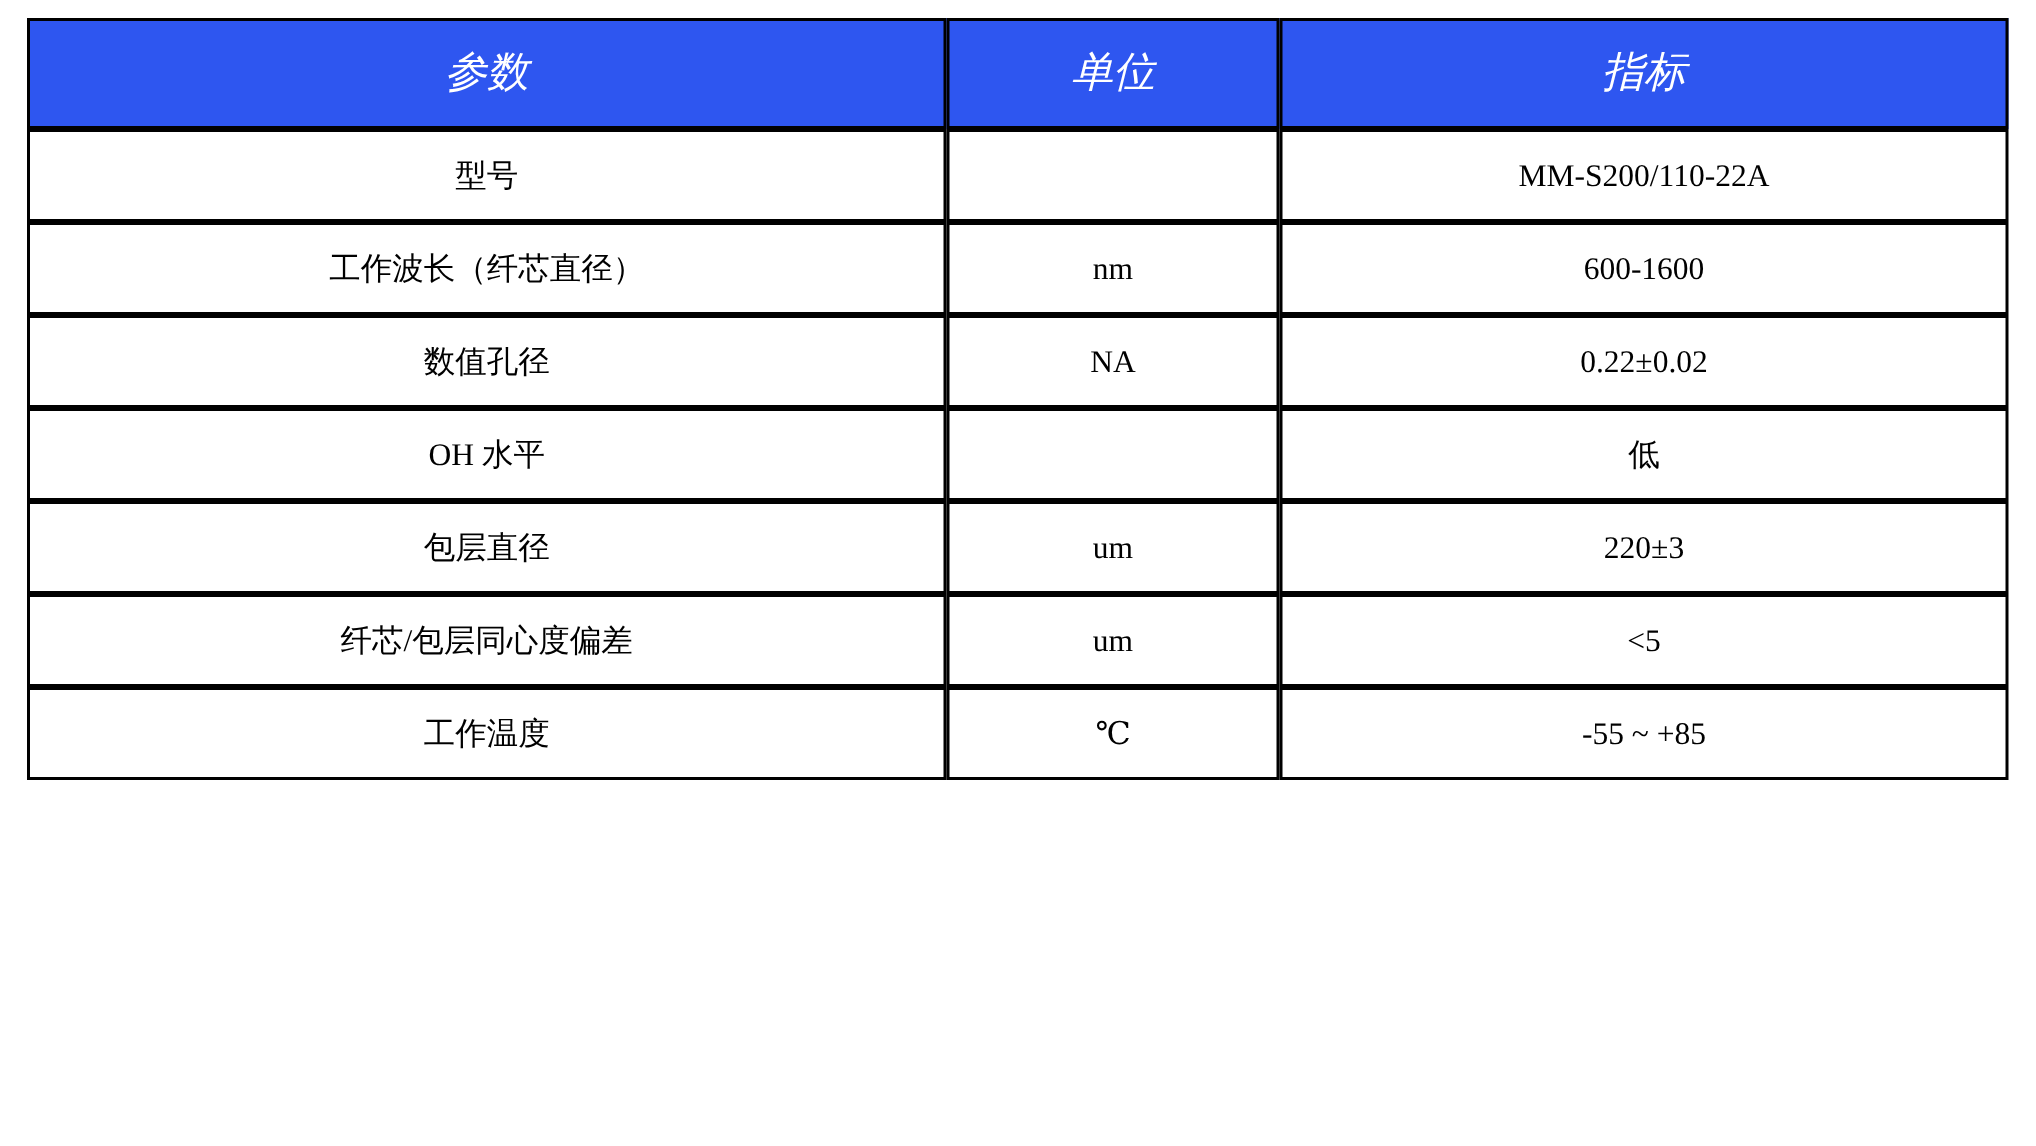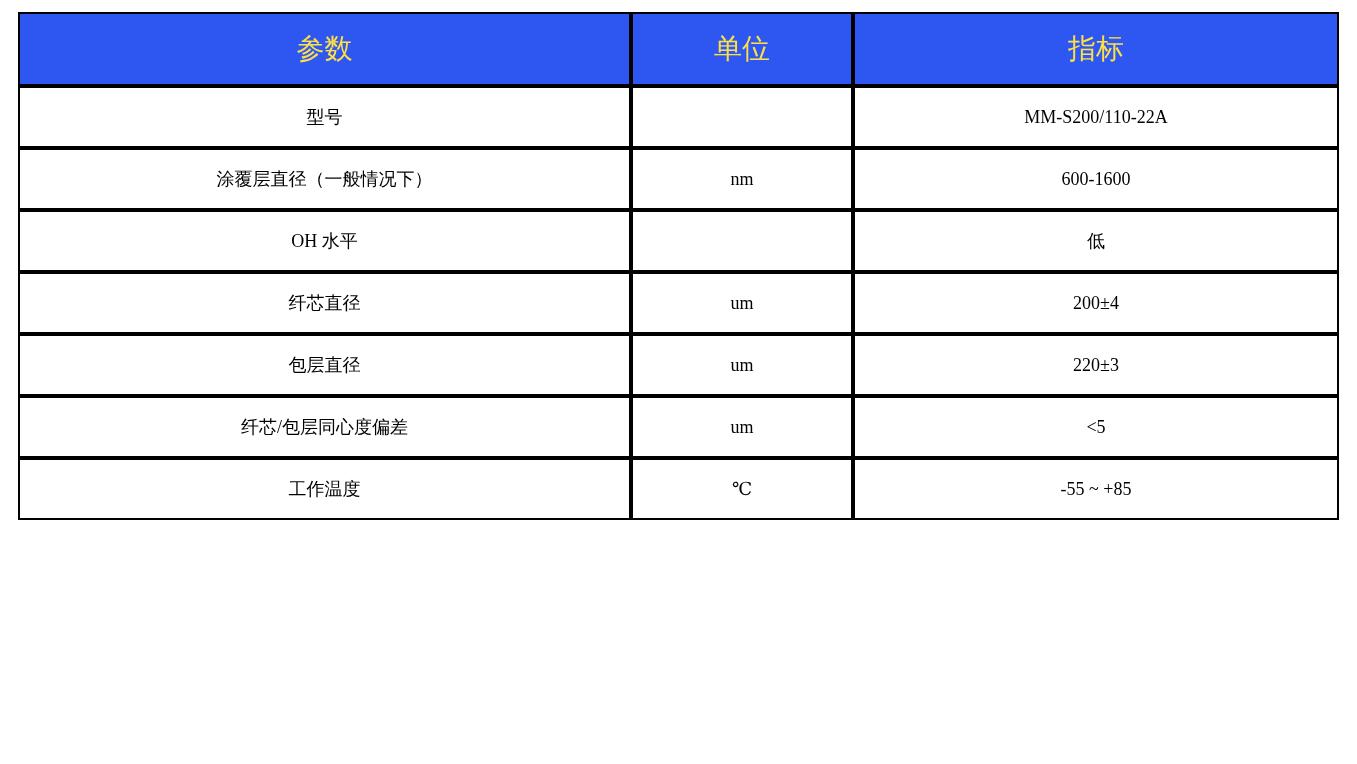--- a/index.html
+++ b/index.html
@@ -20,35 +20,36 @@
   table.spec-table {
     border-collapse: separate;
     border-spacing: 0;
     width: 1321px;
     table-layout: fixed;
   }
   table.spec-table td, table.spec-table th {
     border: 2px solid #000000;
     text-align: center;
     vertical-align: middle;
-    font-size: 18px;
+    font-size: 21px;
     font-weight: normal;
     padding: 0;
     height: 58px;
     line-height: 58px;
     color: #000000;
     white-space: nowrap;
     overflow: hidden;
   }
   table.spec-table thead th {
     background: #2e56f0;
-    color: #fde047;
+    color: #ffffff;
     height: 70px;
     line-height: 70px;
     font-size: 28px;
+    font-style: italic;
   }
   col.c-param { width: 613px; }
   col.c-unit  { width: 222px; }
   col.c-value { width: 486px; }
 </style>
 </head>
 <body>
 
 <div class="spec-wrapper">
   <table class="spec-table">
@@ -64,33 +65,33 @@
         <th style="background: rgb(46, 86, 240);">指标</th>
       </tr>
     </thead>
     <tbody>
       <tr>
         <td>型号</td>
         <td></td>
         <td>MM-S200/110-22A</td>
       </tr>
       <tr>
-        <td>涂覆层直径（一般情况下）</td>
+        <td>工作波长（纤芯直径）</td>
         <td>nm</td>
         <td>600-1600</td>
+      </tr>
+      <tr>
+        <td>数值孔径</td>
+        <td>NA</td>
+        <td>0.22±0.02</td>
       </tr>
       <tr>
         <td>OH 水平</td>
         <td></td>
         <td>低</td>
-      </tr>
-      <tr>
-        <td>纤芯直径</td>
-        <td>um</td>
-        <td>200±4</td>
       </tr>
       <tr>
         <td>包层直径</td>
         <td>um</td>
         <td>220±3</td>
       </tr>
       <tr>
         <td>纤芯/包层同心度偏差</td>
         <td>um</td>
         <td>&lt;5</td>

